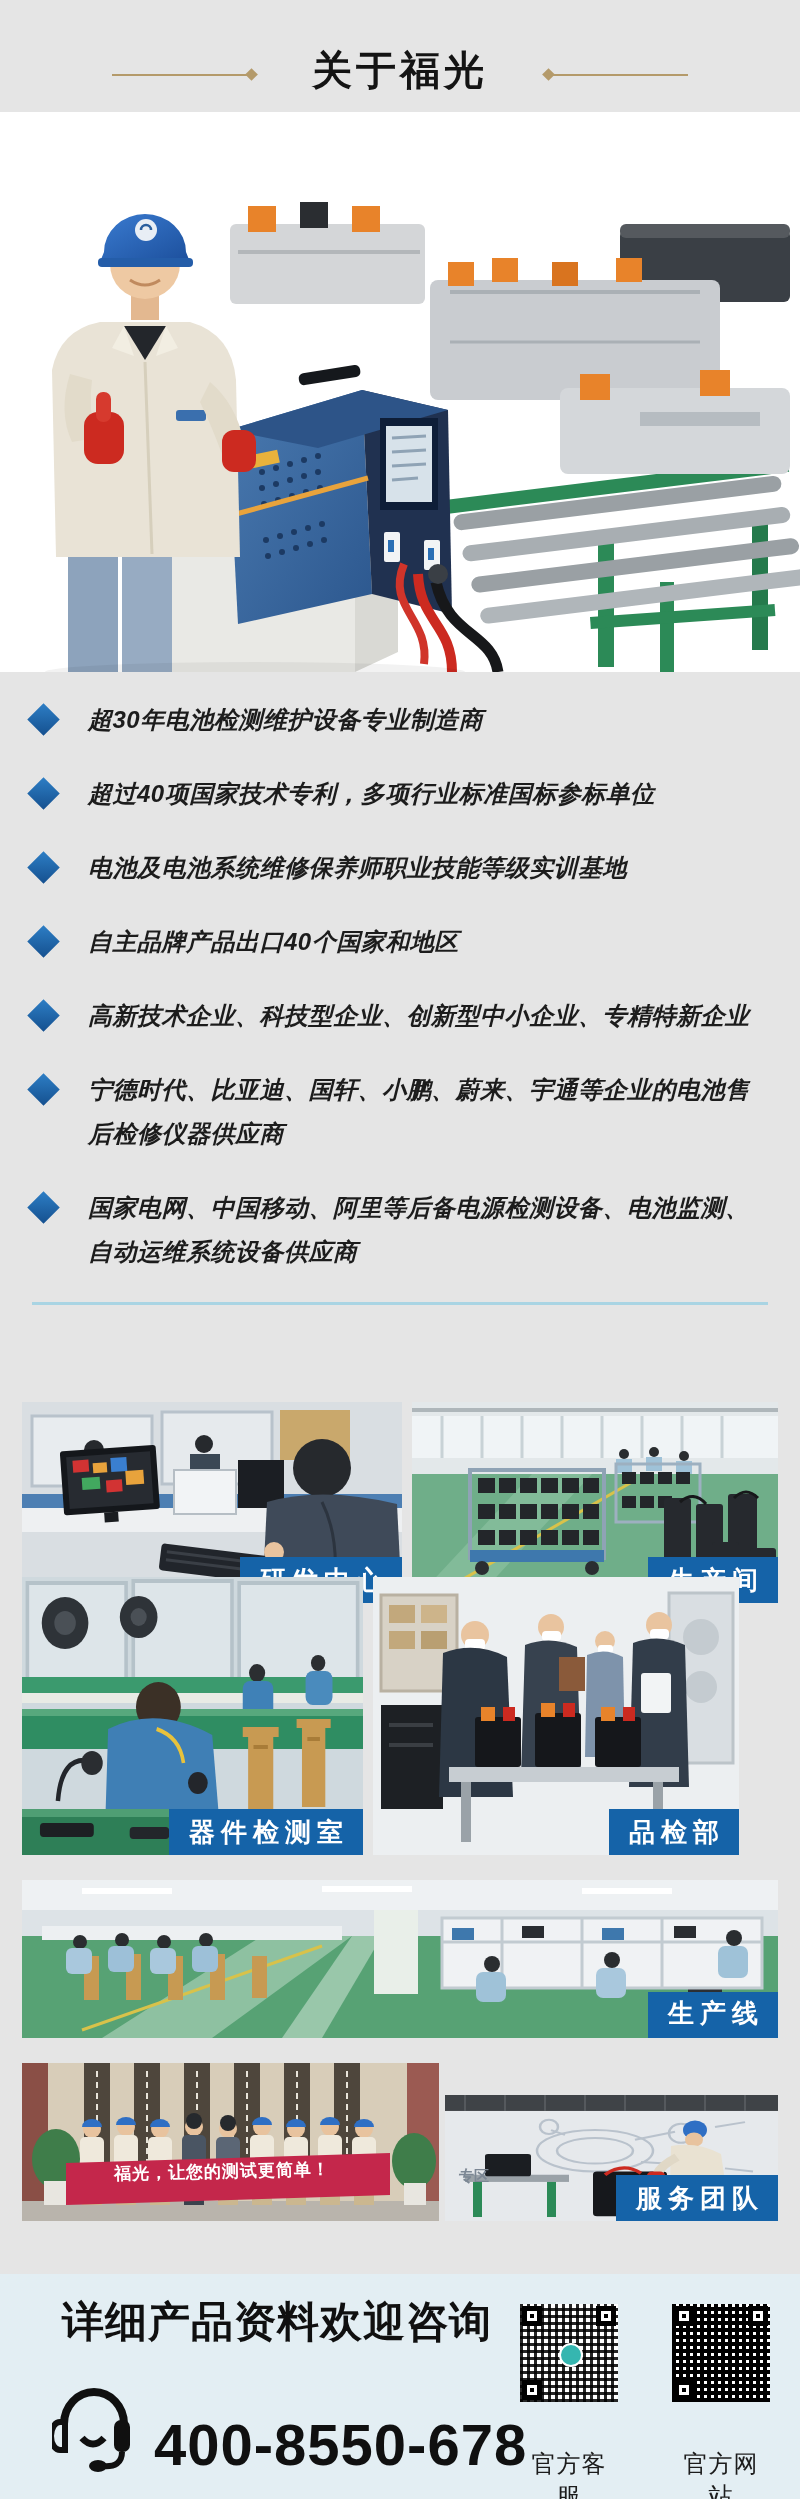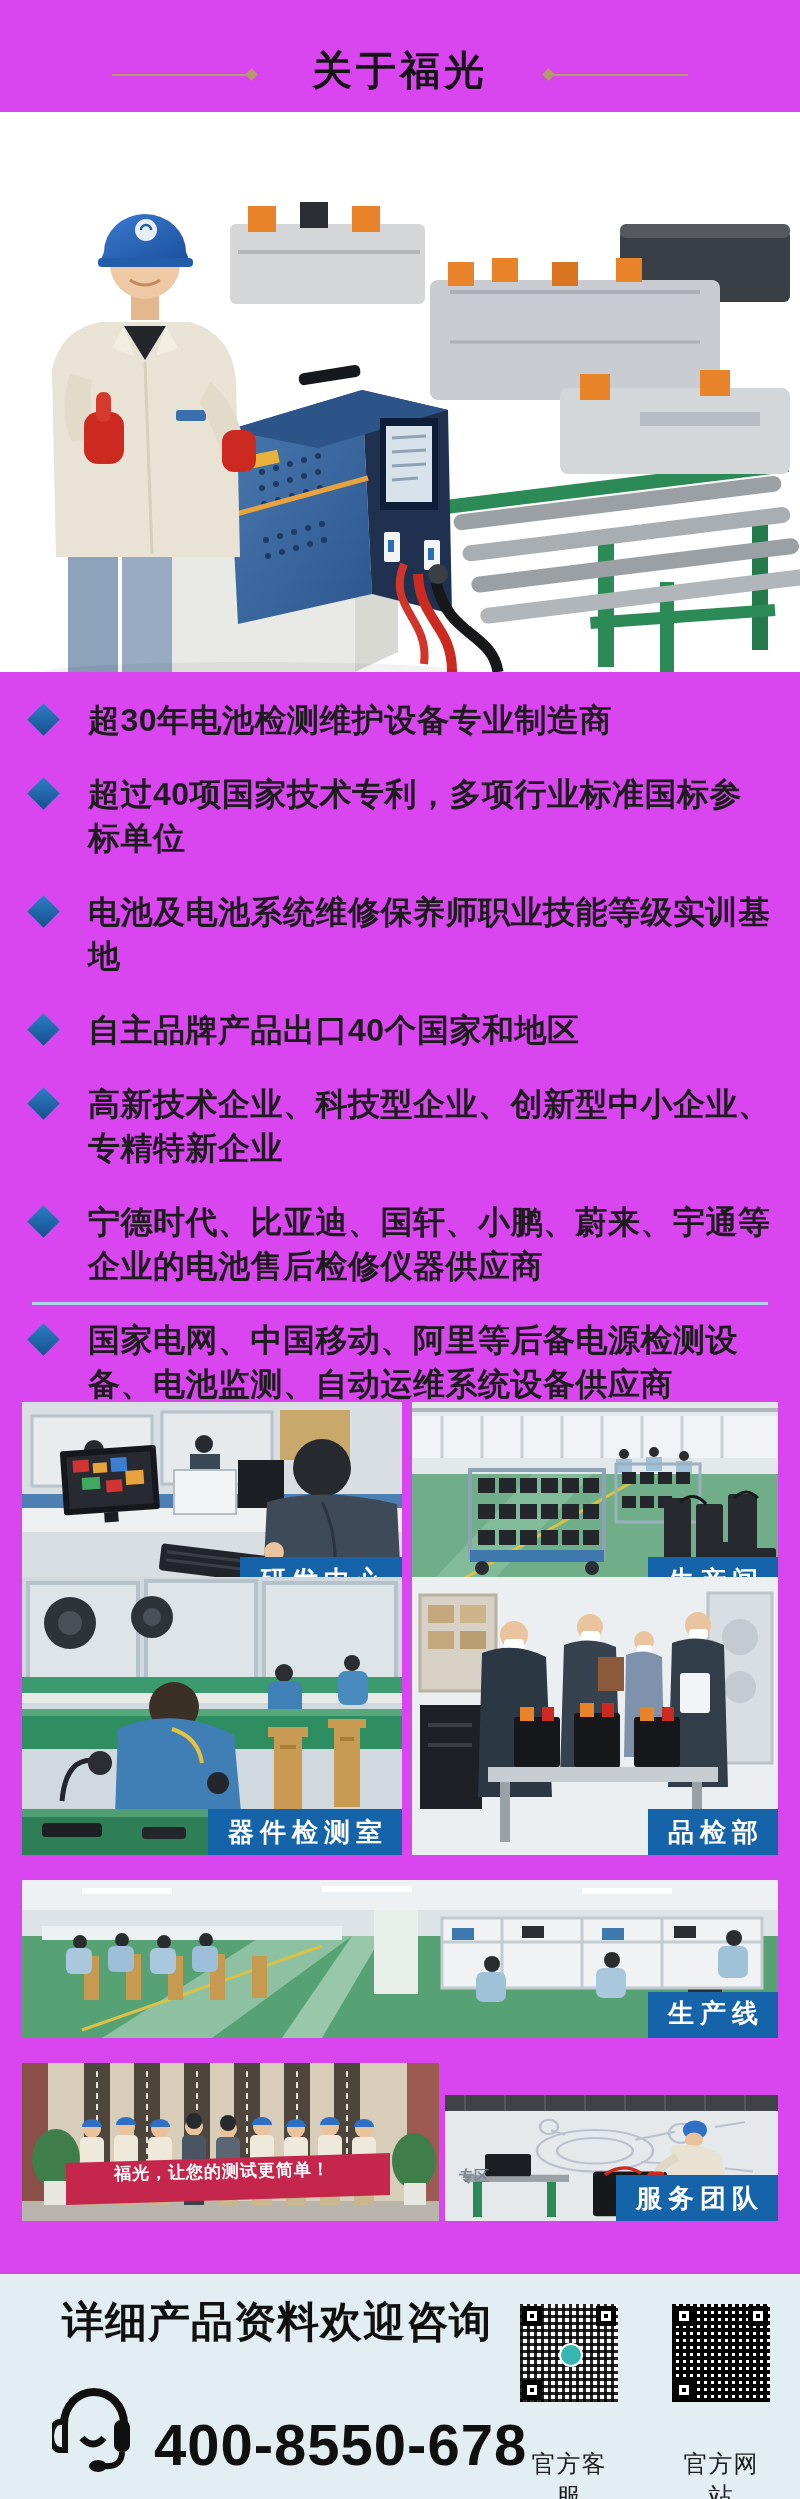--- a/index.html
+++ b/index.html
@@ -1,37 +1,37 @@
 <!DOCTYPE html>
 <html><head>
 <meta charset="utf-8">
 <style>
   html,body{margin:0;padding:0;background:#fff;}
-  #page{position:relative;width:800px;height:2499px;background:#d946ef;overflow:hidden;
+  #page{position:relative;width:800px;height:2499px;background:#e5e5e5;overflow:hidden;
         font-family:"Liberation Sans","DejaVu Sans",sans-serif;}
 
   
   .hd{position:absolute;top:38px;left:0;width:800px;height:70px;}
   .hd-title{text-align:center;font-size:40px;font-weight:bold;color:#141414;letter-spacing:4px;line-height:64px;}
   .hd-line{position:absolute;top:36px;width:138px;height:2px;background:#b49a6a;}
   .hd-line.l{left:112px;}
   .hd-line.r{right:112px;}
   .hd-dia{position:absolute;top:32px;width:9px;height:9px;background:#b49a6a;transform:rotate(45deg);}
   .hd-dia.l{left:247px;}
   .hd-dia.r{right:247px;}
 
   
   .hero{position:absolute;top:112px;left:0;width:800px;height:560px;background:#fff;}
   .hero svg{display:block;}
 
   
   .bullets{position:absolute;top:698px;left:32px;width:740px;}
   .bullets ul{list-style:none;margin:0;padding:0;}
-  .bullets li{position:relative;padding-left:56px;margin-bottom:30px;font-size:32px;font-weight:600;
-              color:#1c1c1c;line-height:44px;letter-spacing:0.5px;}
+  .bullets li{position:relative;padding-left:56px;margin-bottom:30px;font-size:24px;font-weight:600;
+              color:#1c1c1c;line-height:44px;letter-spacing:0.5px;font-style:italic;}
   .bullets li::before{content:"";position:absolute;left:0;top:10px;width:23px;height:23px;
               transform:rotate(45deg);background:linear-gradient(135deg,#2d7ec5,#15508f);}
 
   .divider{position:absolute;top:1302px;left:32px;width:736px;height:3px;background:#a9d4e3;}
 
   
   .g-row{position:absolute;left:22px;width:756px;display:flex;gap:10px;}
   .g-row1{top:1402px;height:201px;}
   .g-row2{top:1577px;height:278px;}
   .g-row3{top:1880px;height:158px;}
@@ -336,21 +336,21 @@
           <rect x="338" y="146" width="26" height="54" rx="3"></rect>
         </g>
         <path d="M268 100 q 14 -12 26 2" stroke="#17181a" stroke-width="3" fill="none"></path>
         <path d="M322 96 q 12 -12 24 0" stroke="#17181a" stroke-width="3" fill="none"></path>
       </svg>
       <div class="plabel">生产间</div>
     </div>
   </div>
 
   <div class="g-row g-row2">
-    <div class="photo" style="width:380px;">
+    <div class="photo" style="width:341px;">
       <svg viewBox="0 0 380 278" preserveAspectRatio="none">
         <rect width="380" height="278" fill="#cfd9de"></rect>
         <g stroke="#b5c2c9" stroke-width="4" fill="#dde5e9">
           <rect x="6" y="6" width="110" height="100"></rect>
             <rect x="124" y="4" width="110" height="102"></rect>
             <rect x="242" y="6" width="132" height="98"></rect>
         </g>
         <circle cx="48" cy="46" r="26" fill="#2e3338"></circle>
           <circle cx="48" cy="46" r="12" fill="#4a5056"></circle>
         <circle cx="130" cy="40" r="21" fill="#2e3338"></circle>

